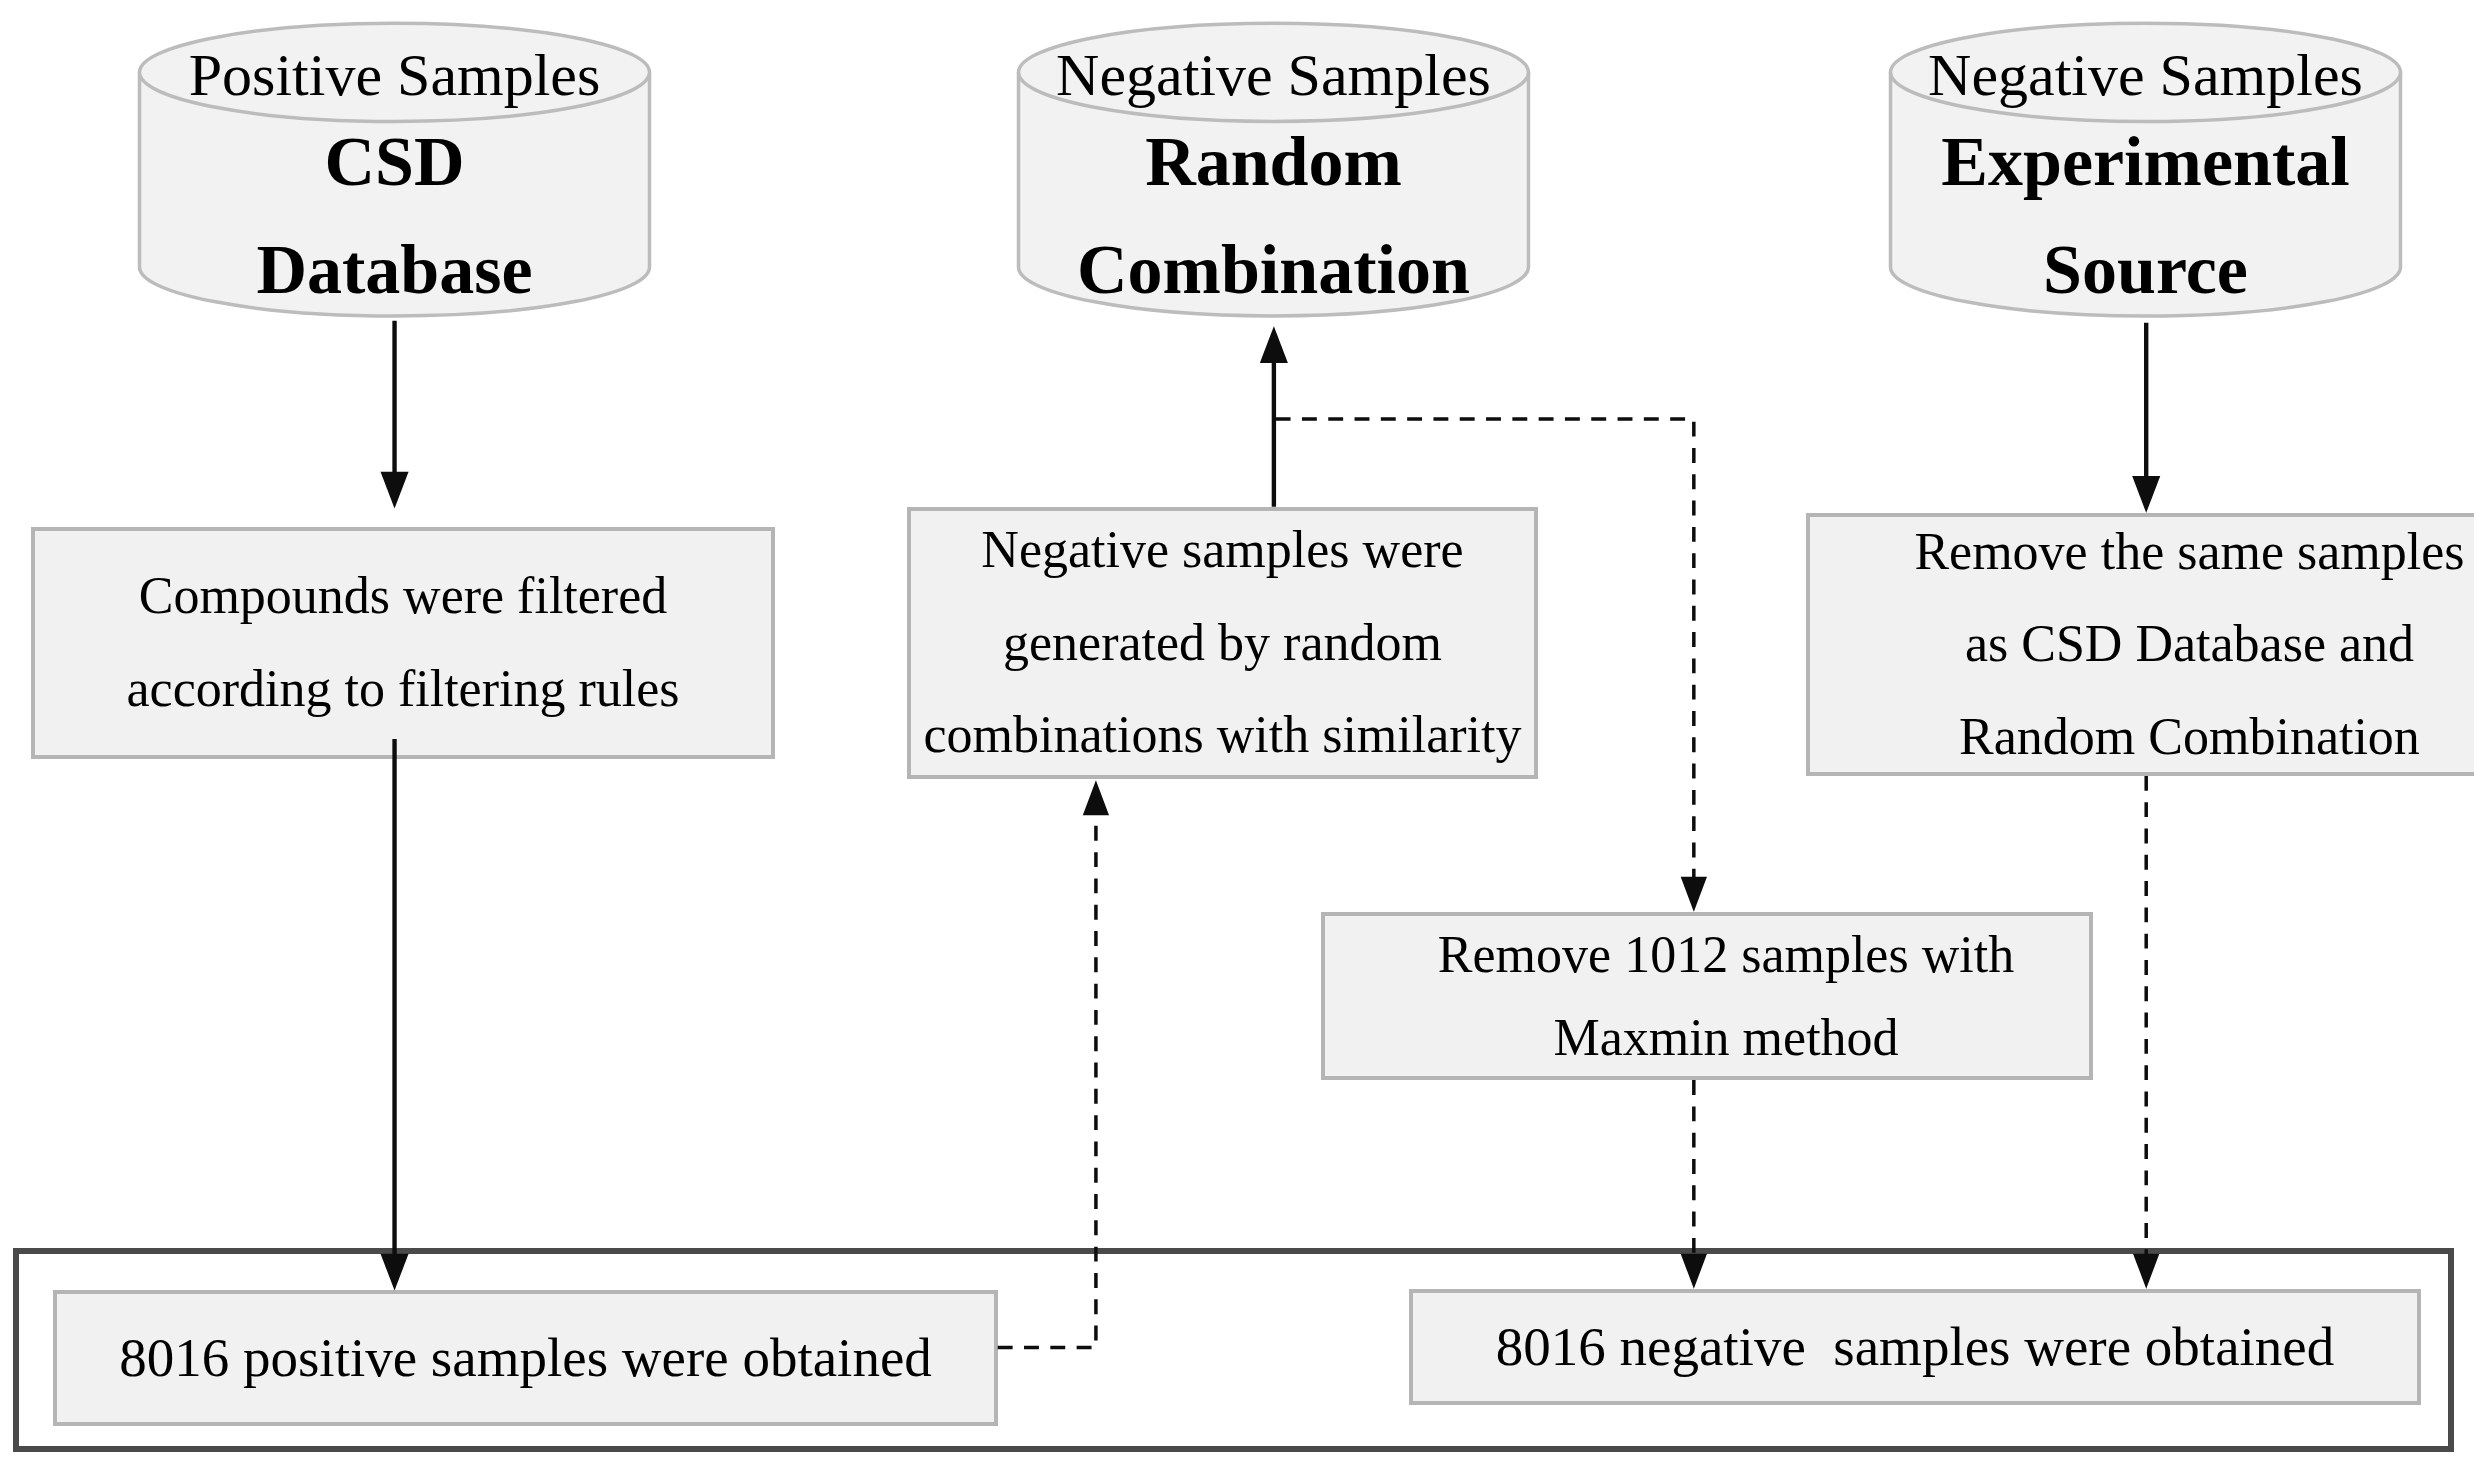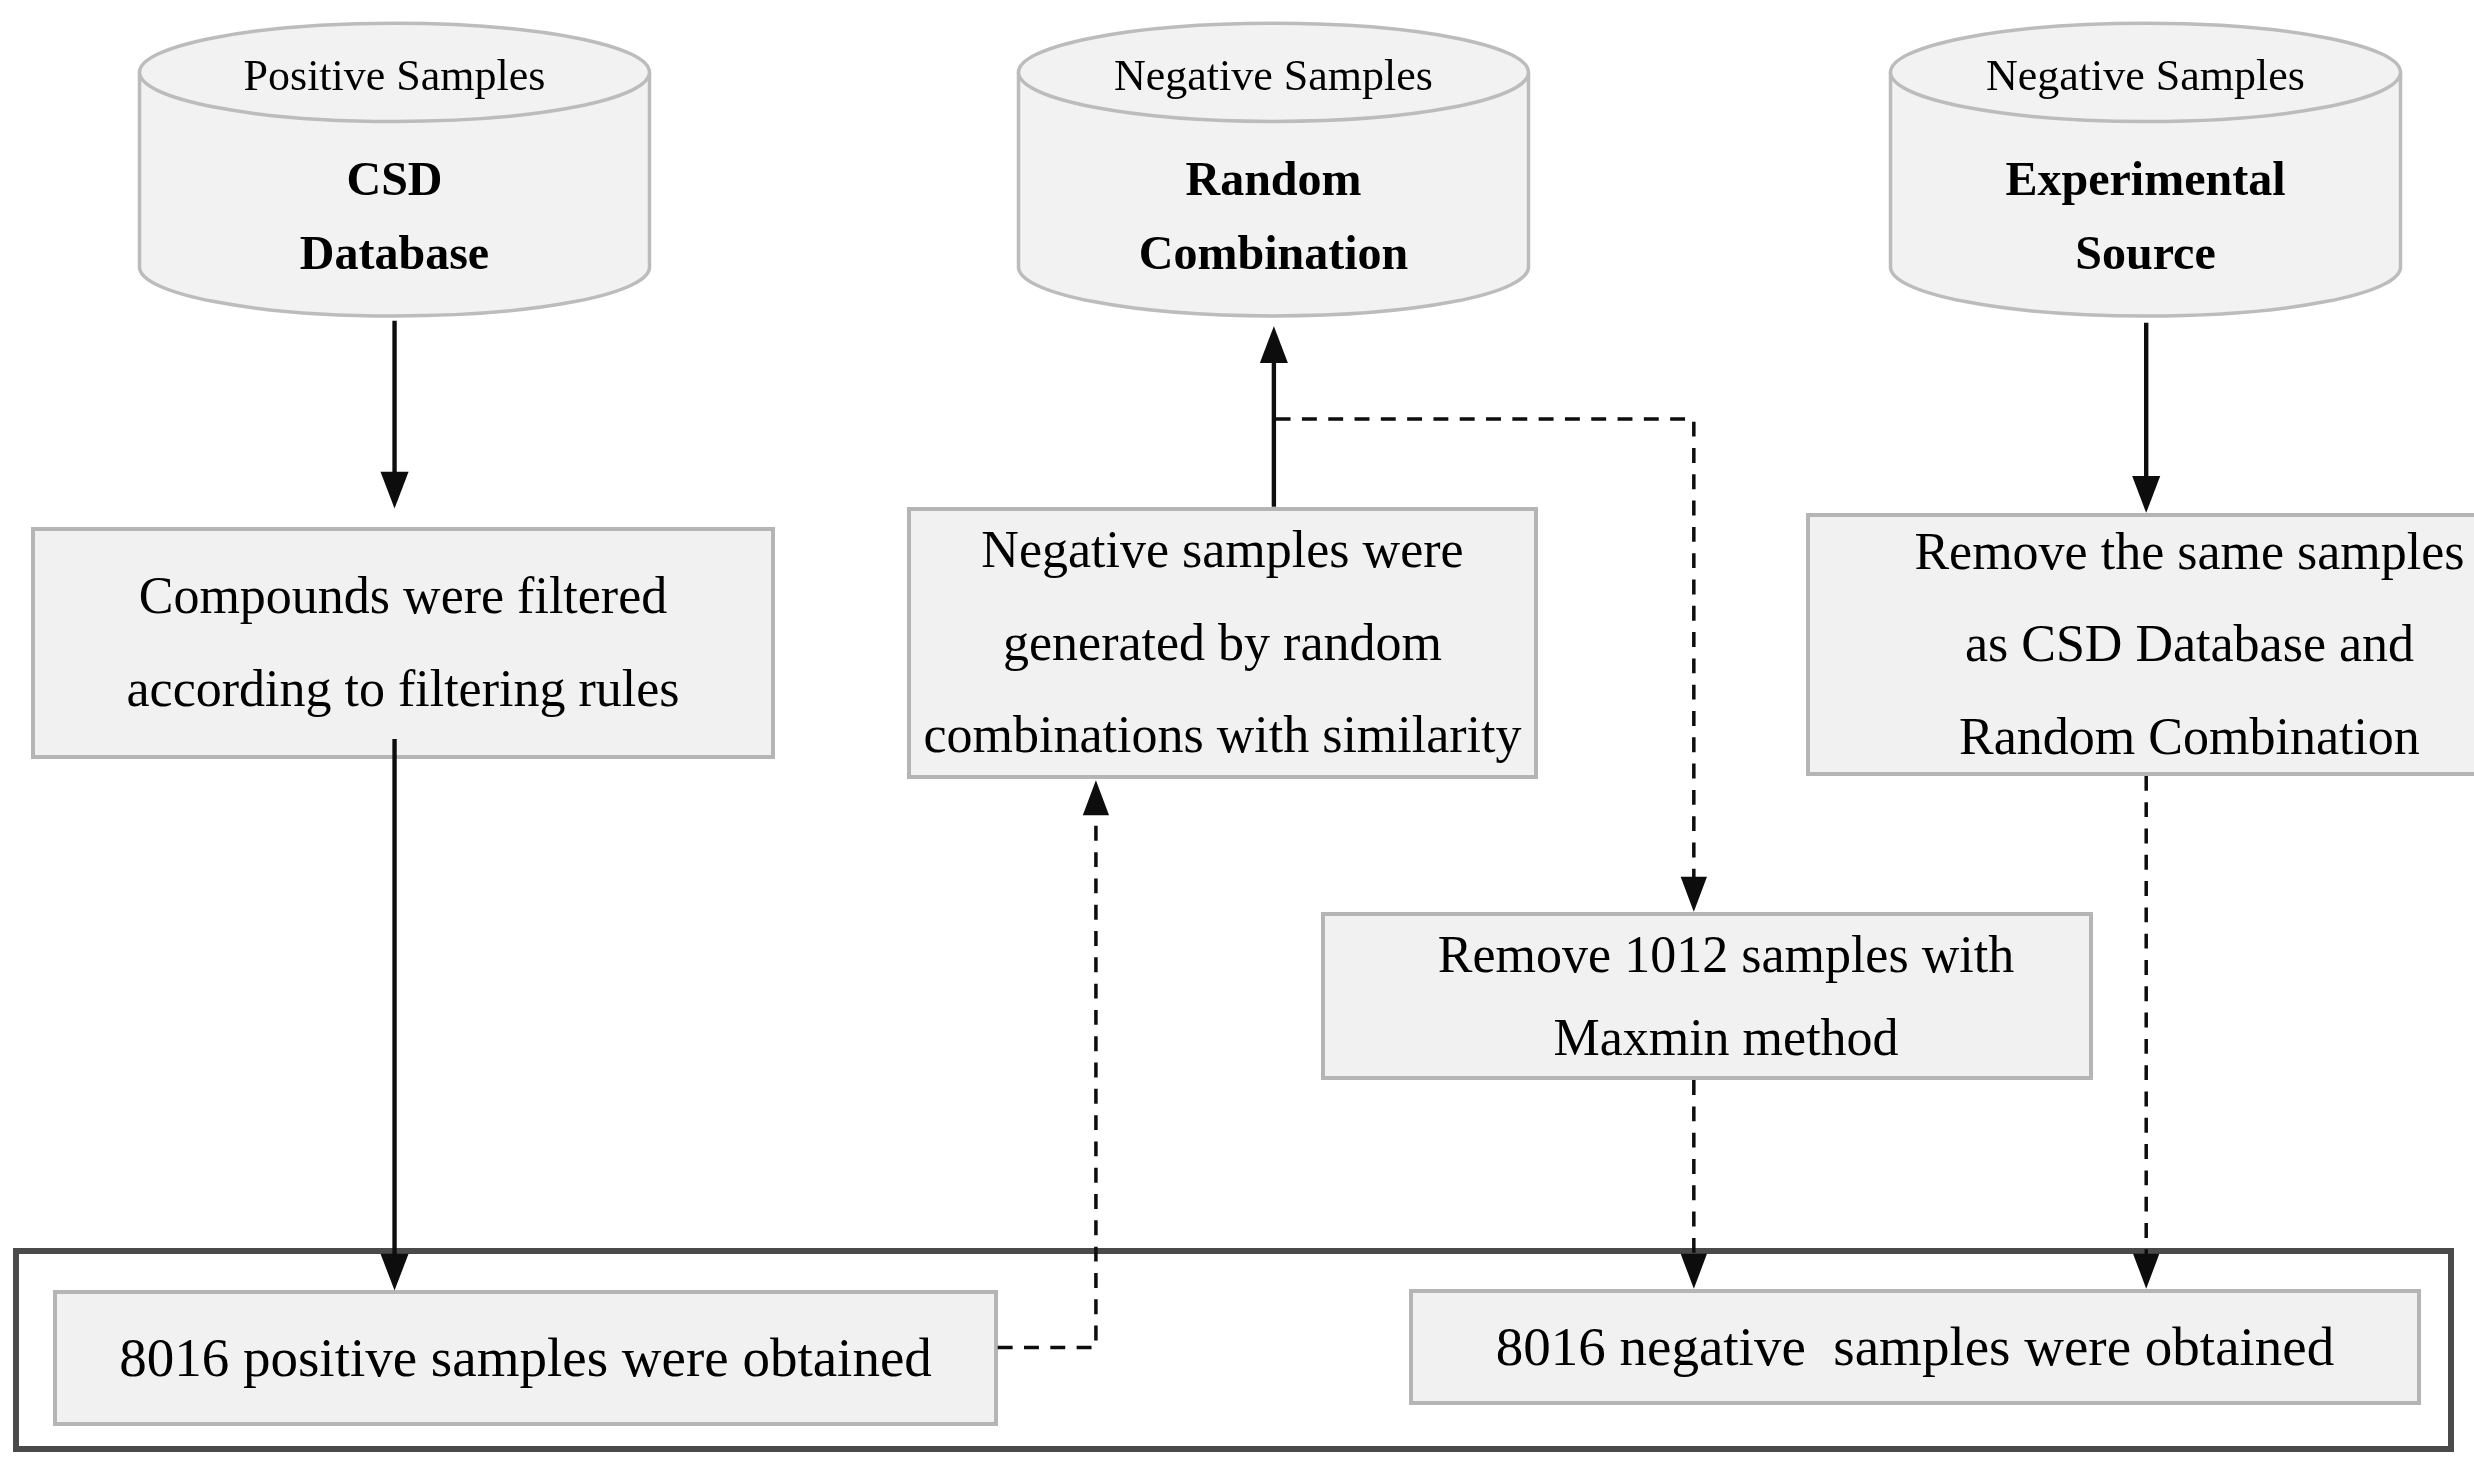--- a/index.html
+++ b/index.html
@@ -52,26 +52,26 @@
     border:6.1px solid var(--container-border);
   }
 
   
   .cyl{position:absolute;width:517px;height:309px;top:16px;}
   .cyl-1{left:136px;} .cyl-2{left:1015px;} .cyl-3{left:1887px;}
   .cyl svg{position:absolute;inset:0;width:100%;height:100%;}
   .cyl-tag{
     position:absolute;left:0;right:0;top:19px;height:81px;
     display:flex;align-items:center;justify-content:center;
-    font-size:44px;
+    font-size:60px;
   }
   .cyl-label{
     position:absolute;left:0;right:0;top:107px;bottom:16px;
     display:flex;align-items:center;justify-content:center;
-    font-size:48px;font-weight:bold;line-height:1.55;
+    font-size:70px;font-weight:bold;line-height:1.55;
     text-align:center;white-space:pre-wrap;
   }
 
   
   .connectors{position:absolute;inset:0;width:2475px;height:1479px;}
   .connectors .solid  {stroke:var(--line);stroke-width:5;fill:none;}
   .connectors .dashed {stroke:var(--line);stroke-width:4;fill:none;stroke-dasharray:17 13;}
   .connectors .head   {fill:var(--line);stroke:none;}
 </style>
 </head>

